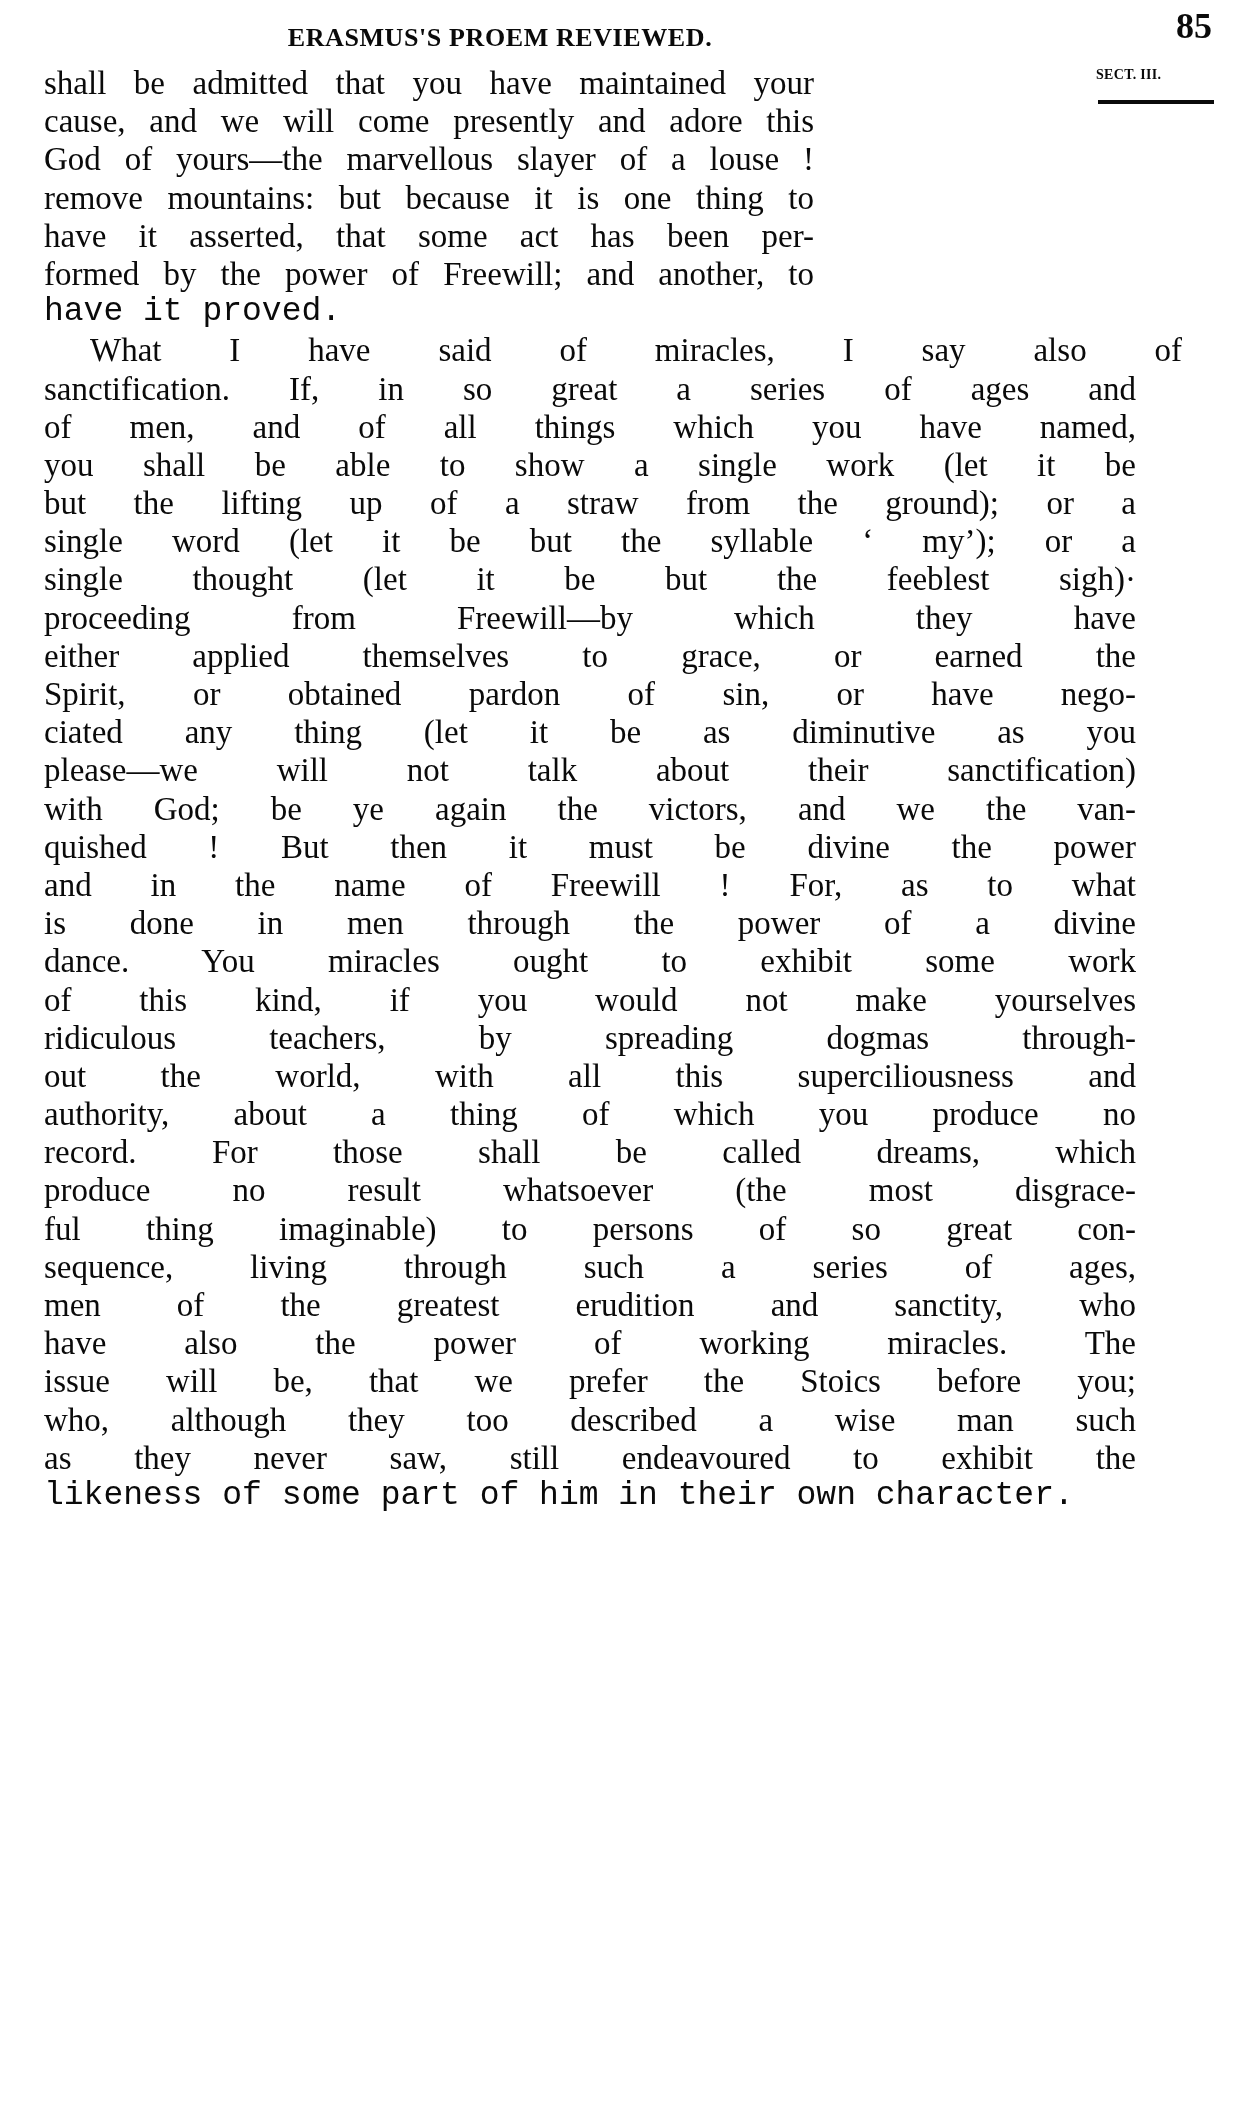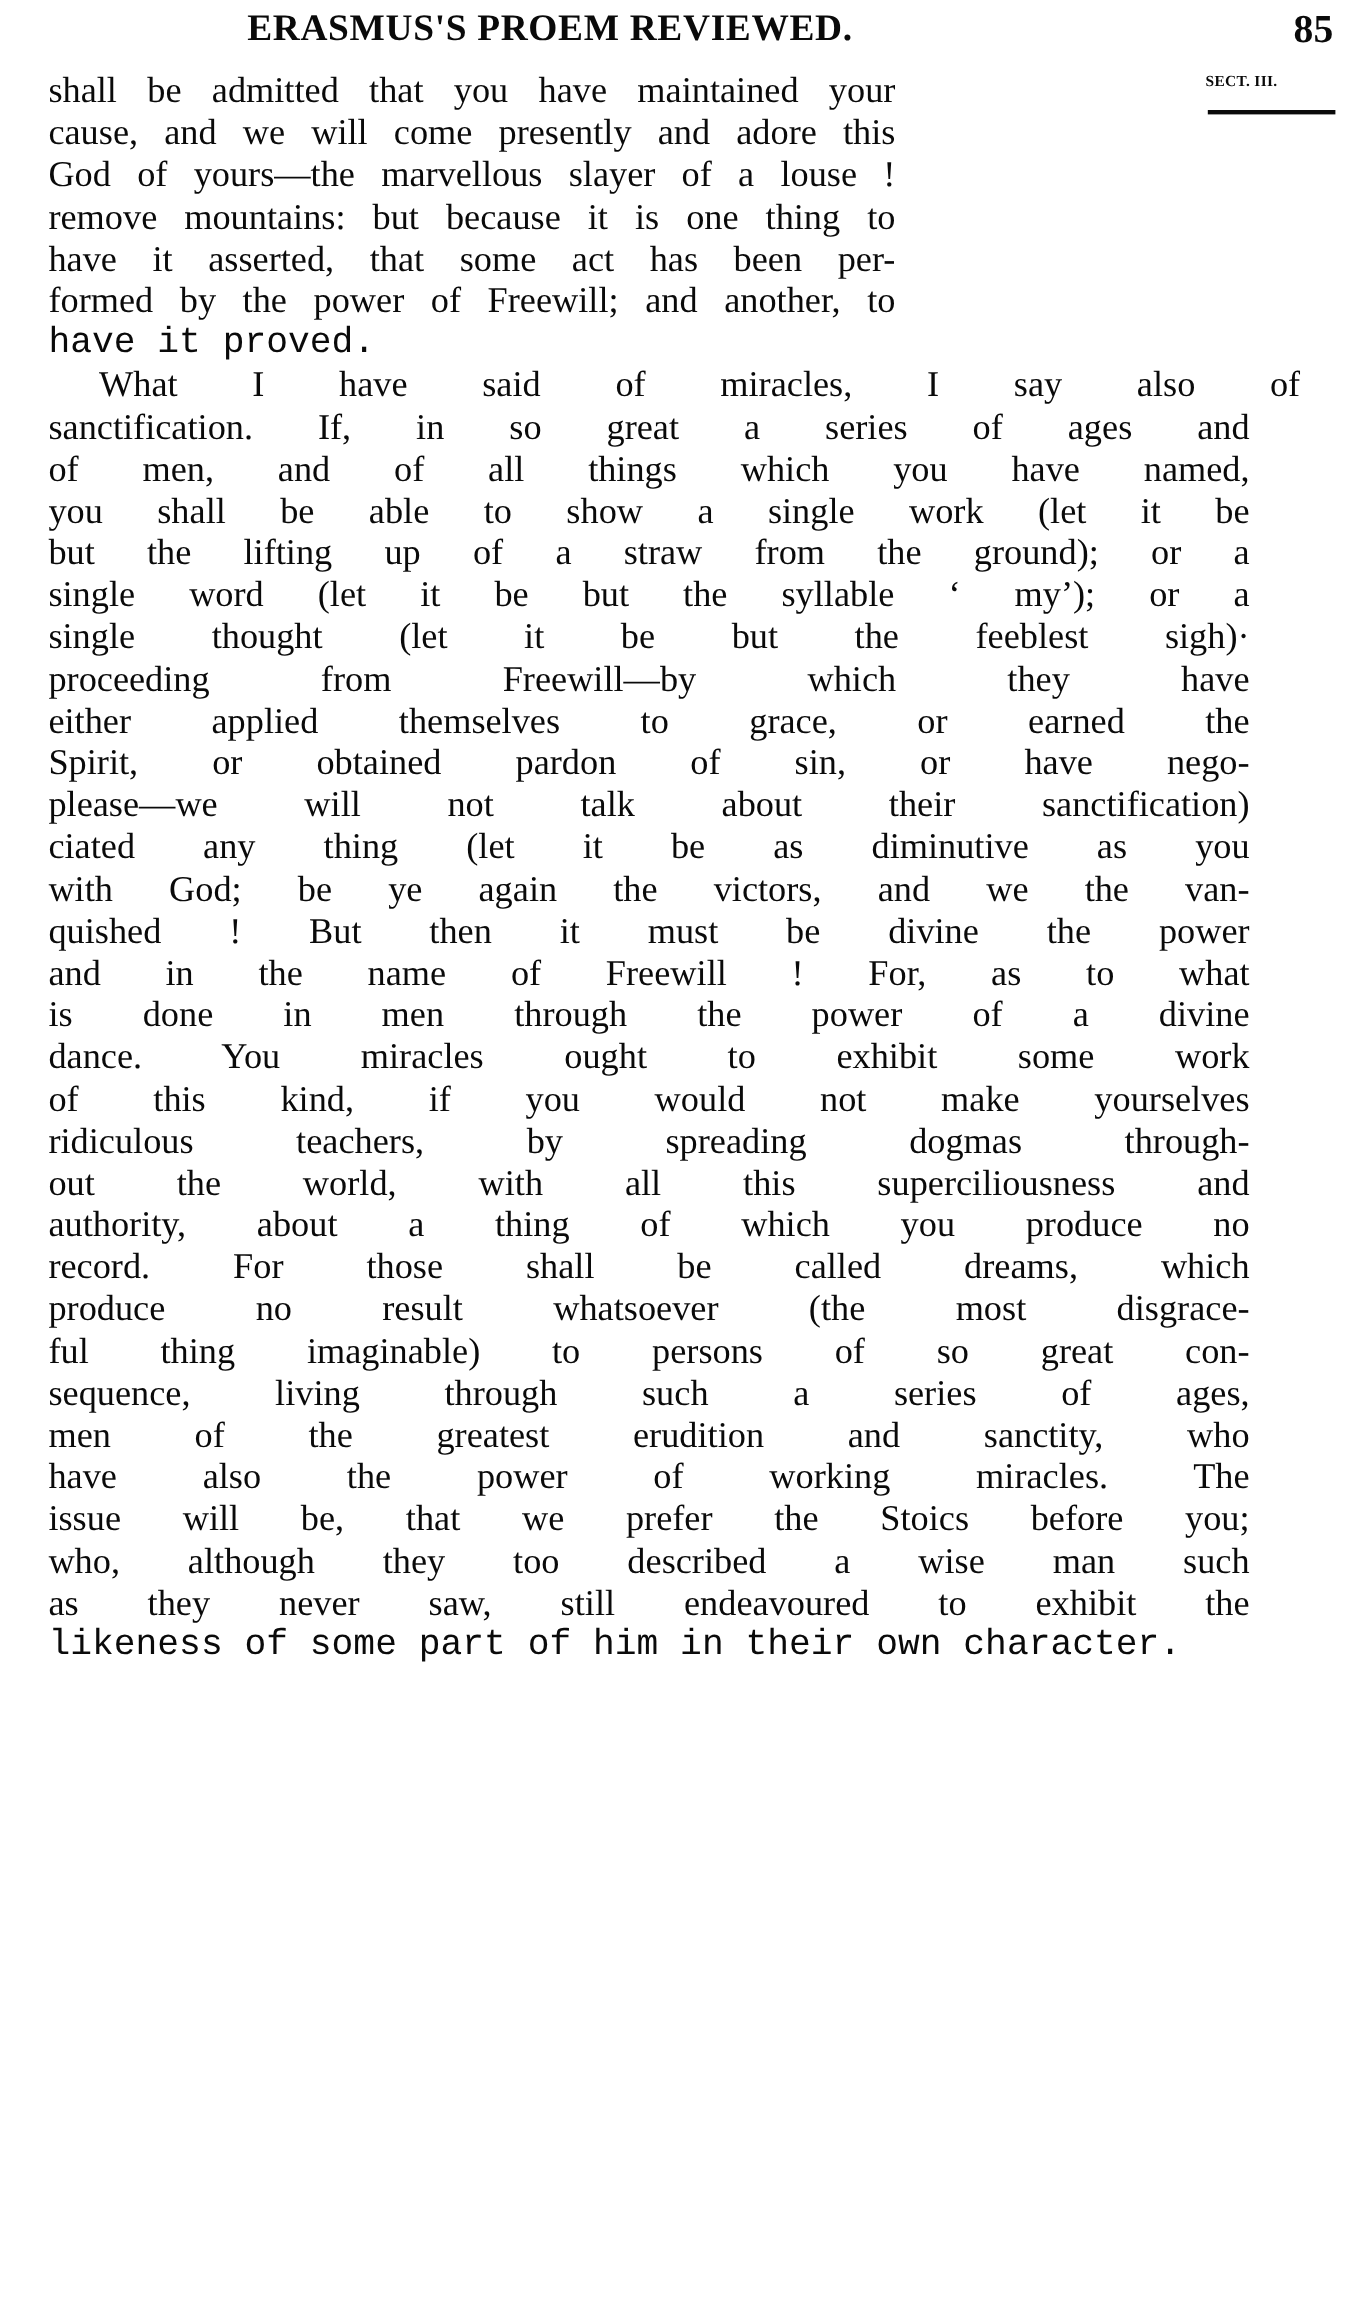--- a/index.html
+++ b/index.html
@@ -22,24 +22,24 @@
   .runhead {
     position: absolute;
     left: 0;
     top: 6px;
     width: 1236px;
     height: 44px;
   }
   .runhead-title {
     position: absolute;
     left: 150px;
-    top: 0;
+    top: 12px;
     width: 700px;
     text-align: center;
-    font-size: 34px;
+    font-size: 26px;
     font-weight: 700;
     letter-spacing: 0.6px;
     line-height: 40px;
     font-variant: small-caps;
     text-transform: uppercase;
     white-space: nowrap;
   }
   .runhead-folio {
     position: absolute;
     right: 24px;
@@ -175,24 +175,24 @@
       <div class="line full j">
         <span class="txt">proceeding from Freewill—by which they have</span>
       </div>
       <div class="line full j">
         <span class="txt">either applied themselves to grace, or earned the</span>
       </div>
       <div class="line full j">
         <span class="txt">Spirit, or obtained pardon of sin, or have nego-</span>
       </div>
       <div class="line full j">
+        <span class="txt">ciated any thing (let it be as diminutive as you</span>
+      </div>
+      <div class="line full j">
         <span class="txt">please—we will not talk about their sanctification)</span>
-      </div>
-      <div class="line full j">
-        <span class="txt">ciated any thing (let it be as diminutive as you</span>
       </div>
       <div class="line full j">
         <span class="txt">with God; be ye again the victors, and we the van-</span>
       </div>
       <div class="line full j">
         <span class="txt">quished !  But then it must be divine the power</span>
       </div>
       <div class="line full j">
         <span class="txt">and in the name of Freewill !  For, as to what</span>
       </div>

